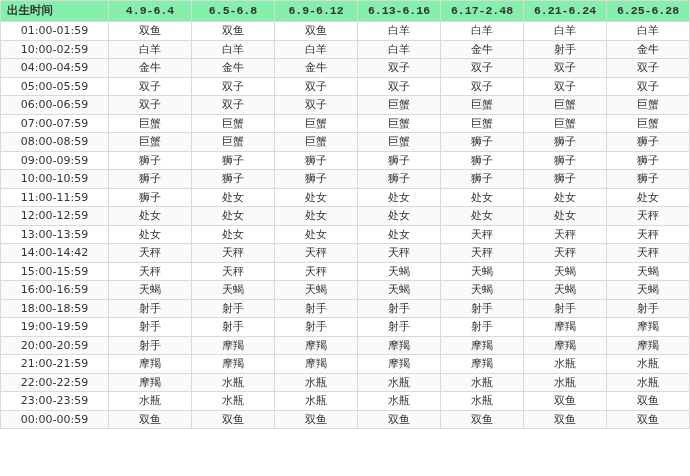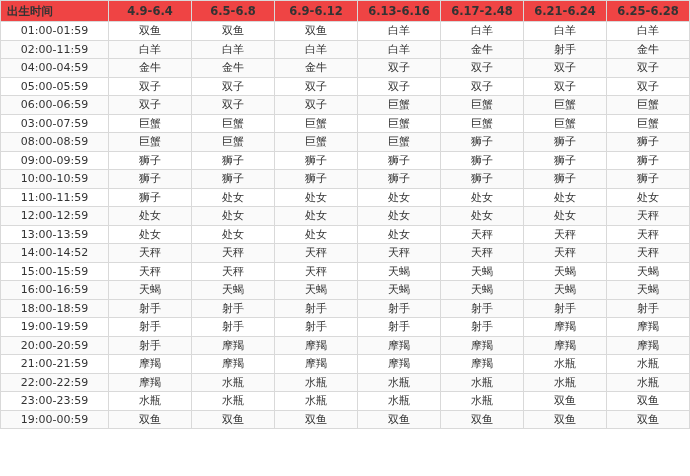--- a/index.html
+++ b/index.html
@@ -24,26 +24,27 @@
   table.ascendant-table td {
     border: 1px solid #d9d9d9;
     height: 17.5px;
     line-height: 17.5px;
     padding: 0;
     text-align: center;
     white-space: nowrap;
     overflow: hidden;
   }
   table.ascendant-table thead th {
-    background: #ef4444;
+    background: #86efac;
     font-weight: bold;
     color: #333333;
     font-size: 11.5px;
     height: 20px;
     line-height: 20px;
+    font-family: Liberation Mono, monospace;
   }
   table.ascendant-table thead th.col-time {
     text-align: left;
     padding-left: 6px;
   }
   table.ascendant-table tbody td.time-cell {
     color: #333333;
     background: #ffffff;
   }
   table.ascendant-table tbody tr.even td {
@@ -86,21 +87,21 @@
         <td class="time-cell">01:00-01:59</td>
         <td>双鱼</td>
         <td>双鱼</td>
         <td>双鱼</td>
         <td>白羊</td>
         <td>白羊</td>
         <td>白羊</td>
         <td>白羊</td>
       </tr>
       <tr class="even">
-        <td class="time-cell">02:00-11:59</td>
+        <td class="time-cell">10:00-02:59</td>
         <td>白羊</td>
         <td>白羊</td>
         <td>白羊</td>
         <td>白羊</td>
         <td>金牛</td>
         <td>射手</td>
         <td>金牛</td>
       </tr>
       <tr class="even">
         <td class="time-cell">04:00-04:59</td>
@@ -126,21 +127,21 @@
         <td class="time-cell">06:00-06:59</td>
         <td>双子</td>
         <td>双子</td>
         <td>双子</td>
         <td>巨蟹</td>
         <td>巨蟹</td>
         <td>巨蟹</td>
         <td>巨蟹</td>
       </tr>
       <tr class="odd">
-        <td class="time-cell">03:00-07:59</td>
+        <td class="time-cell">07:00-07:59</td>
         <td>巨蟹</td>
         <td>巨蟹</td>
         <td>巨蟹</td>
         <td>巨蟹</td>
         <td>巨蟹</td>
         <td>巨蟹</td>
         <td>巨蟹</td>
       </tr>
       <tr class="even">
         <td class="time-cell">08:00-08:59</td>
@@ -196,21 +197,21 @@
         <td class="time-cell">13:00-13:59</td>
         <td>处女</td>
         <td>处女</td>
         <td>处女</td>
         <td>处女</td>
         <td>天秤</td>
         <td>天秤</td>
         <td>天秤</td>
       </tr>
       <tr class="even">
-        <td class="time-cell">14:00-14:52</td>
+        <td class="time-cell">14:00-14:42</td>
         <td>天秤</td>
         <td>天秤</td>
         <td>天秤</td>
         <td>天秤</td>
         <td>天秤</td>
         <td>天秤</td>
         <td>天秤</td>
       </tr>
       <tr class="odd">
         <td class="time-cell">15:00-15:59</td>
@@ -286,21 +287,21 @@
         <td class="time-cell">23:00-23:59</td>
         <td>水瓶</td>
         <td>水瓶</td>
         <td>水瓶</td>
         <td>水瓶</td>
         <td>水瓶</td>
         <td>双鱼</td>
         <td>双鱼</td>
       </tr>
       <tr class="even">
-        <td class="time-cell">19:00-00:59</td>
+        <td class="time-cell">00:00-00:59</td>
         <td>双鱼</td>
         <td>双鱼</td>
         <td>双鱼</td>
         <td>双鱼</td>
         <td>双鱼</td>
         <td>双鱼</td>
         <td>双鱼</td>
       </tr>
     </tbody>
 </table>

